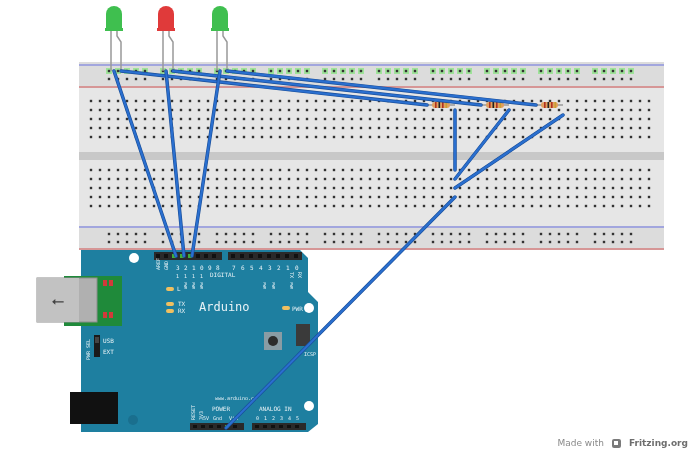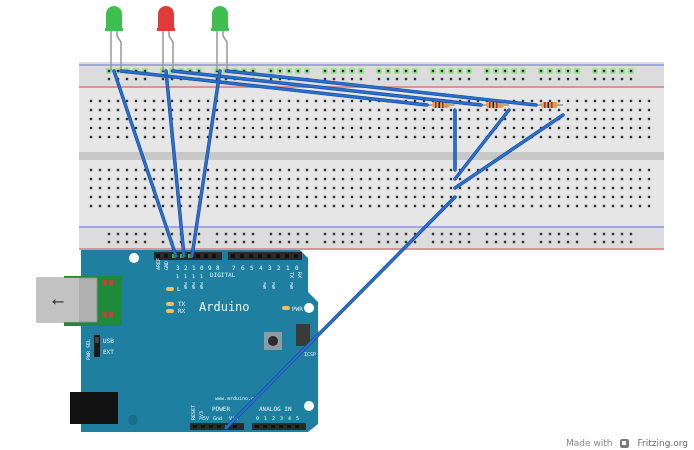--- a/index.html
+++ b/index.html
@@ -1,20 +1,20 @@
 <!DOCTYPE html>
 <html><head>
 <meta charset="utf-8">
 <style>
   html,body{margin:0;padding:0;background:#ffffff;}
   body{width:694px;height:450px;position:relative;overflow:hidden;font-family:"DejaVu Sans",sans-serif;}
   #stage{position:absolute;left:0;top:0;width:694px;height:450px;}
   .lbl{font-family:"DejaVu Sans Mono",monospace;fill:#e8f2f6;}
   .credit{position:absolute;right:6px;bottom:2px;font-size:9px;color:#8a8a8a;font-family:"DejaVu Sans",sans-serif;display:flex;align-items:center;gap:8px;}
-  .credit b{color:#6e6e6e;font-weight:normal;}
+  .credit b{color:#6e6e6e;font-weight:bold;}
   .fz-logo{display:inline-block;width:9px;height:9px;background:#7a7a7a;border-radius:2px;position:relative;}
   .fz-logo::after{content:"";position:absolute;left:2px;top:2px;width:4px;height:4px;background:#fff;}
 </style>
 </head>
 <body>
 
 <svg id="stage" viewBox="0 0 694 450" xmlns="http://www.w3.org/2000/svg">
 
   <g id="breadboard">
     <rect x="79" y="62" width="585" height="188" fill="#e6e6e6"></rect>

